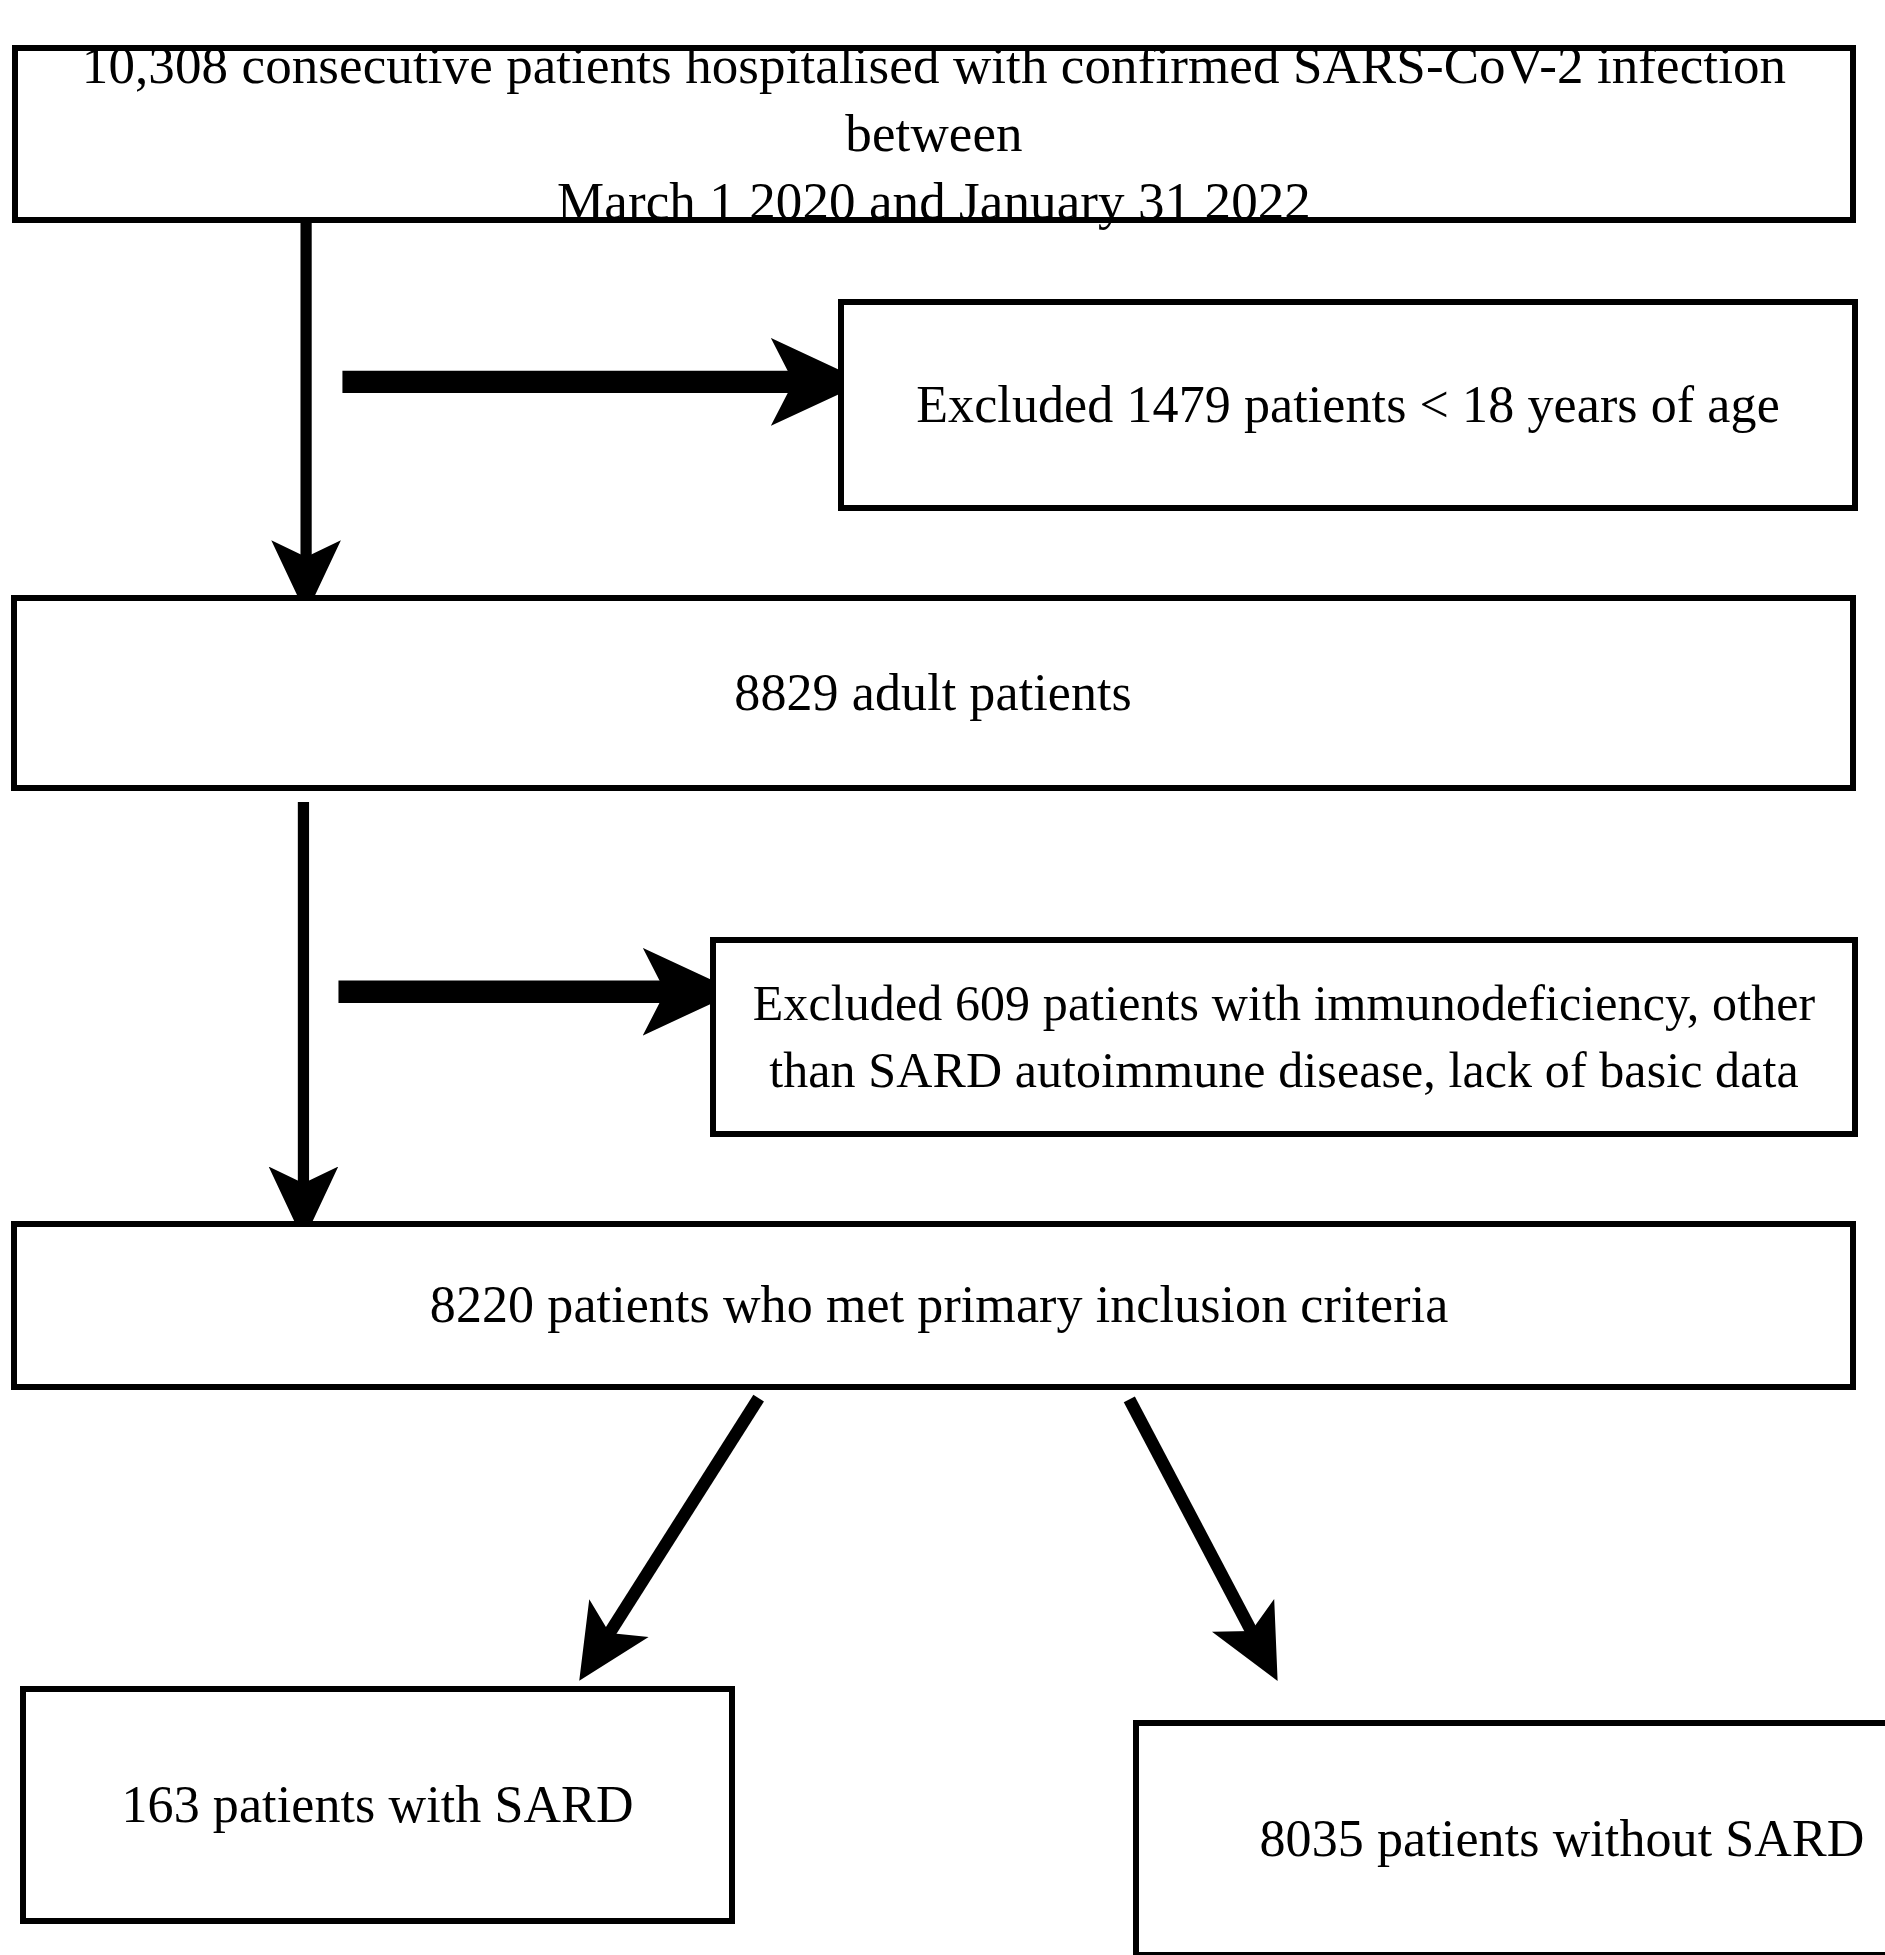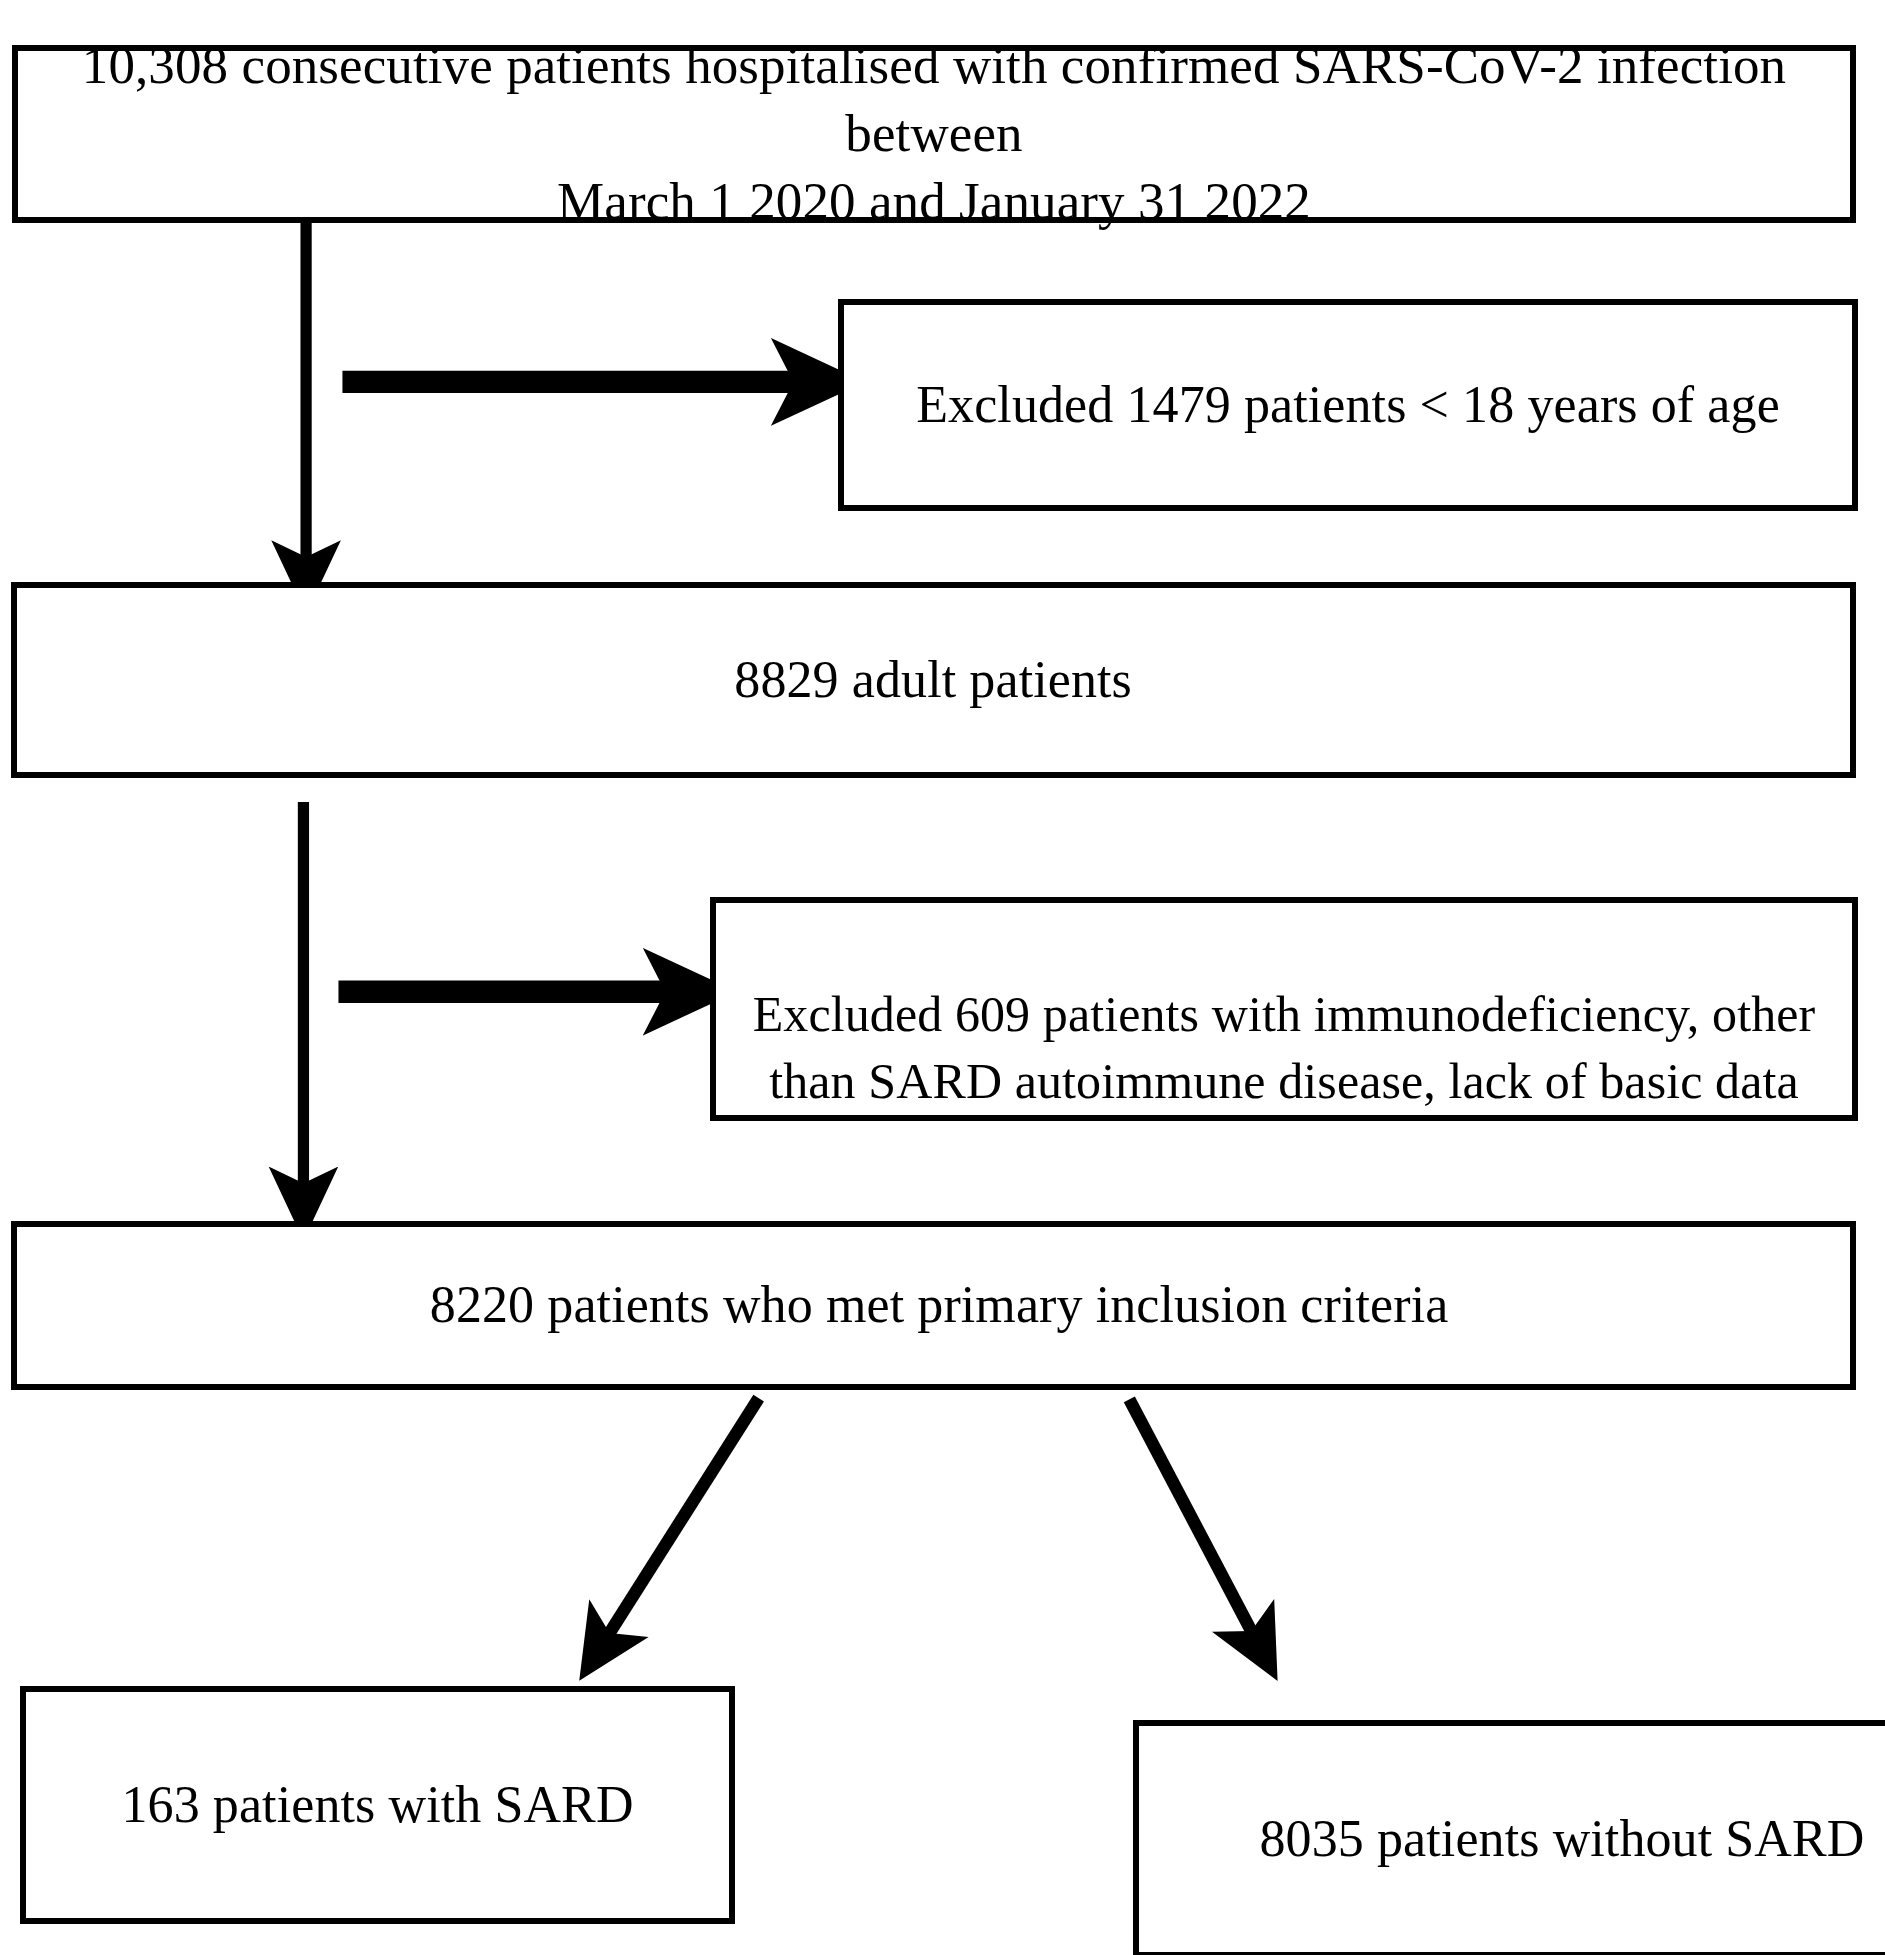--- a/index.html
+++ b/index.html
@@ -35,22 +35,22 @@
     line-height: 1.28;
     font-weight: 400;
     letter-spacing: 0.1px;
     padding: 0 16px;
     white-space: pre-line;
   }
 
   
   #box-cohort      { left: 12px;   top: 16px;   width: 1844px; height: 178px; margin-top: 29px; }
   #box-excl-age    { left: 838px; top: 299px;  width: 1020px; height: 212px; }
-  #box-adults      { left: 10.6px;   top: 582px;  width: 1845px; height: 196px; }
-  #box-excl-immuno { left: 710px; top: 897px; width: 1148px; height: 224px; align-items: flex-end; }
+  #box-adults      { left: 10.6px;   top: 595px;  width: 1845px; height: 196px; }
+  #box-excl-immuno { left: 710px; top: 937px; width: 1148px; height: 200px; }
   #box-included    { left: 10.6px;   top: 1221px; width: 1845px; height: 169px; padding-left: 12px; }
   #box-sard        { left: 20px;   top: 1686px; width: 715px; height: 238px; }
   #box-nosard      { left: 1133px; top: 1686px; width: 858px; height: 238px; margin-top: 34px; }
 
   #box-cohort .node-text      { font-size: 53px; }
   #box-excl-age .node-text    { font-size: 52px; }
   #box-adults .node-text      { font-size: 52px; }
   #box-excl-immuno .node-text { font-size: 50px; line-height: 1.34; }
   #box-included .node-text    { font-size: 52px; }
   #box-sard .node-text        { font-size: 52px; }

